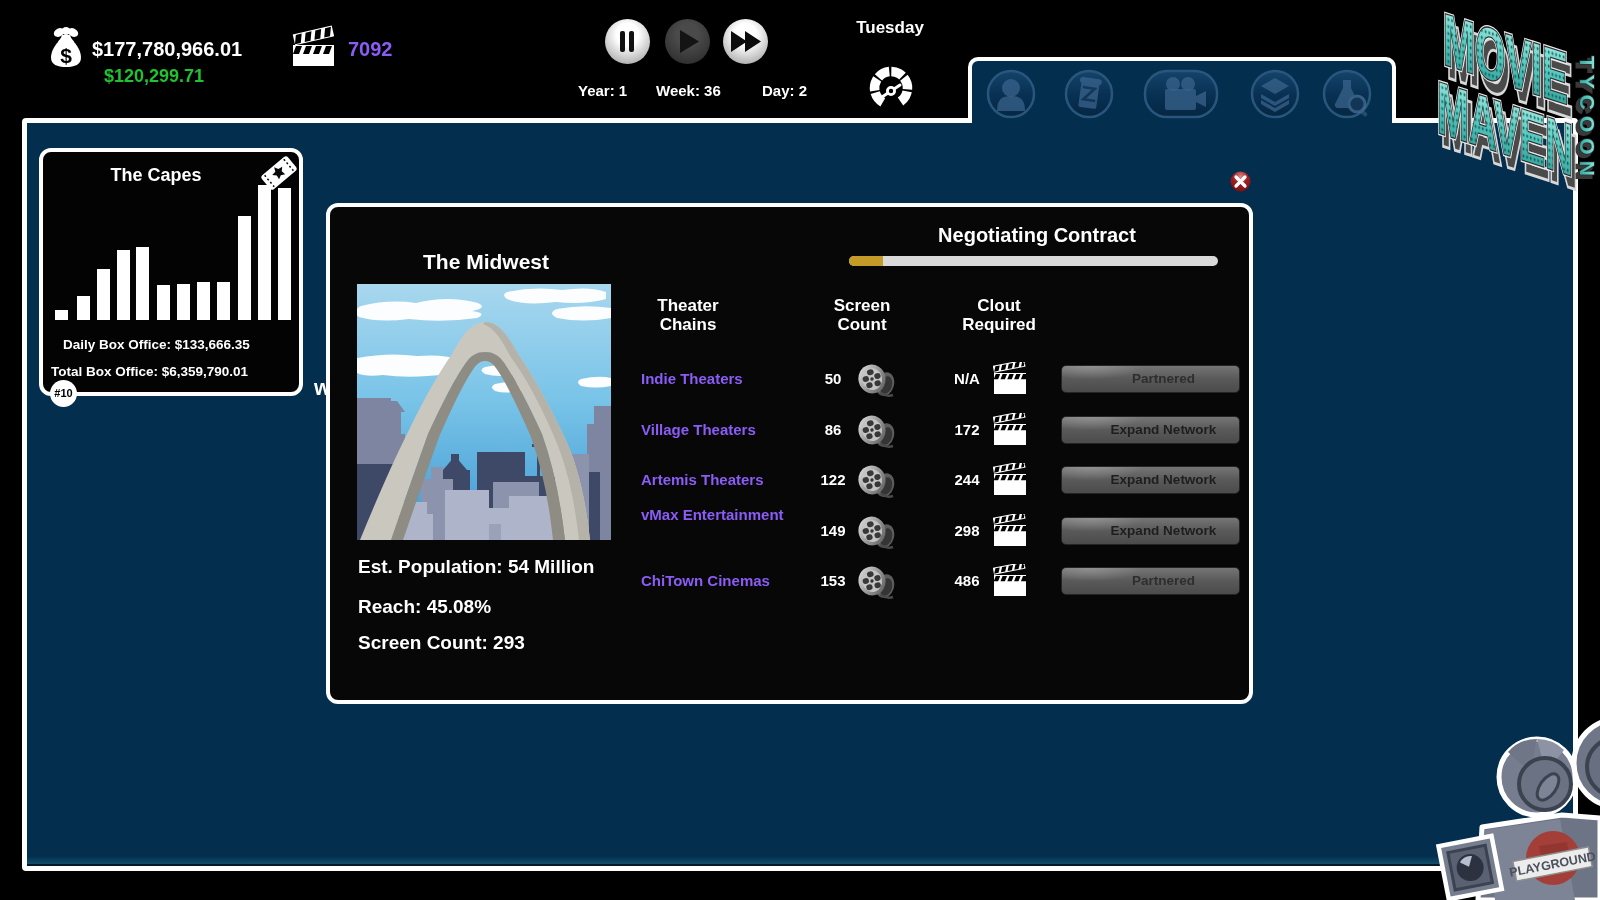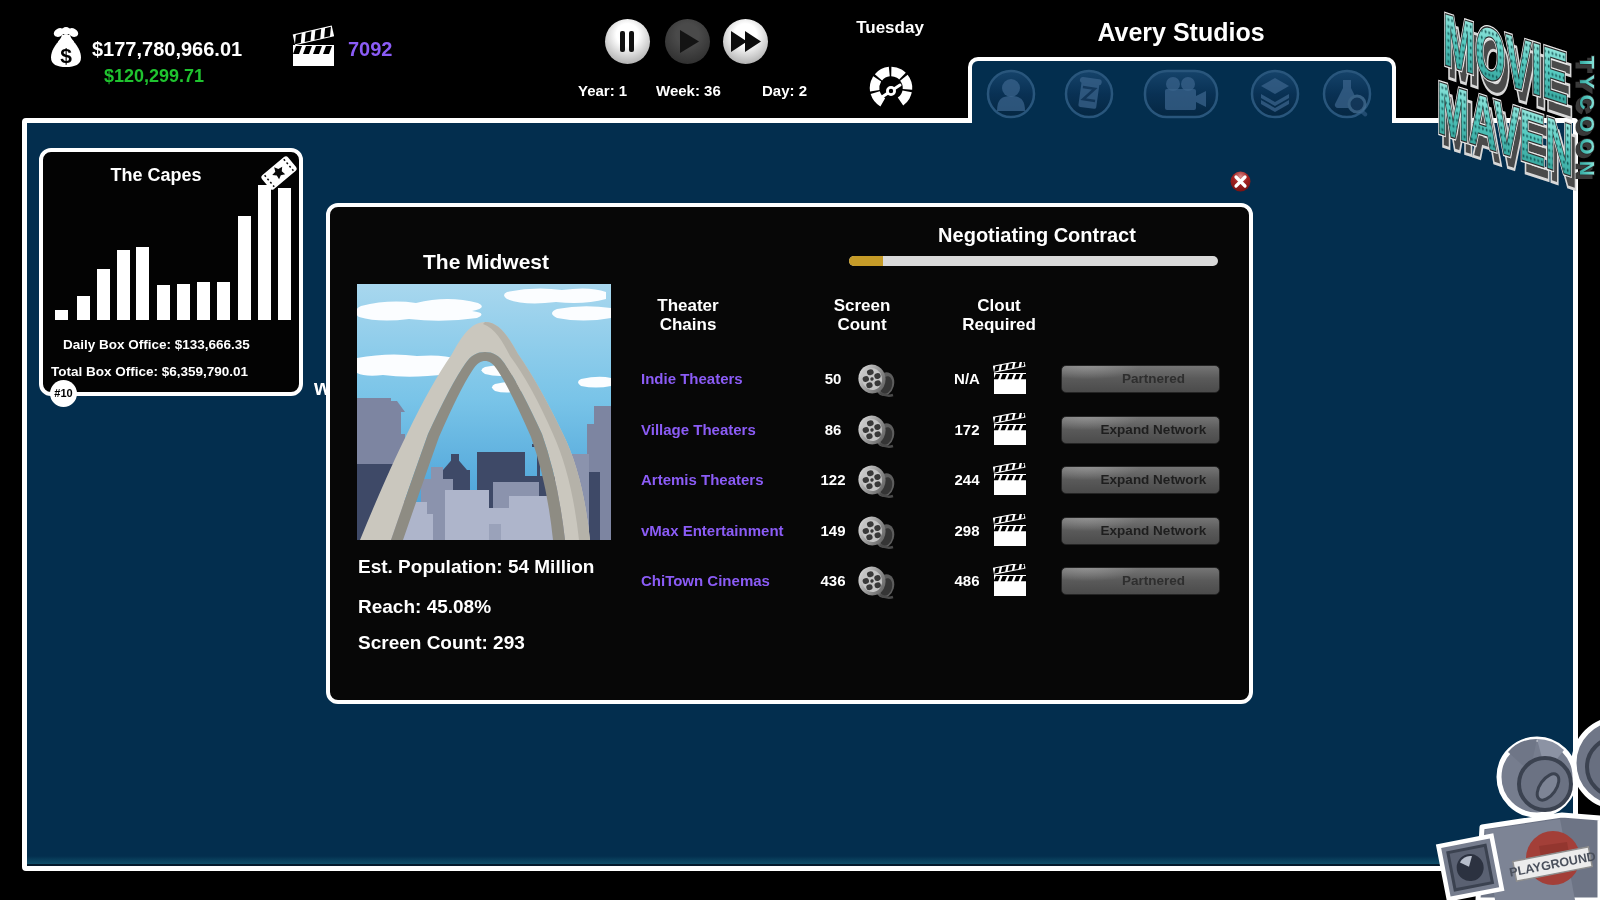--- a/index.html
+++ b/index.html
@@ -29,21 +29,21 @@
 .wfrag{left:314px;top:375px;color:#fff;font-size:22px;font-weight:bold;}
 
 #dialog{left:326px;top:203px;width:927px;height:501px;background:#070707;border:4px solid #fff;border-radius:12px;}
 .mid-title{left:386px;top:250px;width:200px;text-align:center;color:#fff;font-size:21px;font-weight:bold;}
 .neg-title{left:887px;top:224px;width:300px;text-align:center;color:#fff;font-size:20px;font-weight:bold;}
 #pbar{left:849px;top:256px;width:369px;height:10px;background:#d9d9d9;border-radius:5px;}
 #pfill{left:849px;top:256px;width:34px;height:10px;background:#c59b28;border-radius:5px 0 0 5px;}
 .hdr{color:#fff;font-size:17px;font-weight:bold;text-align:center;line-height:19px;}
 .rowlab{color:#8b5cf6;font-size:15px;font-weight:bold;}
 .rownum{color:#fff;font-size:15px;font-weight:bold;text-align:center;}
-.btn{left:1061px;width:159px;height:28px;border-radius:5px;border:1px solid #242424;
+.btn{left:1061px;width:179px;height:28px;border-radius:5px;border:1px solid #242424;
  background:radial-gradient(ellipse 90px 26px at 16% -8%, rgba(175,175,175,.55) 0%, rgba(175,175,175,0) 60%),
   linear-gradient(#757575,#5a5a5a 48%,#4b4b4b);
  color:#1e1e1e;font-size:13.5px;font-weight:bold;text-align:center;line-height:26px;padding-left:26px;}
 .btn.partnered{color:#2e2e2e;}
 .stat{left:358px;color:#fff;font-size:19px;font-weight:bold;}
 </style>
 </head>
 <body>
 <div id="stage">
   <div class="abs" id="mainpanel"></div>
@@ -103,21 +103,20 @@
   <div class="abs tuesday">Tuesday</div>
 
   <svg class="abs" style="left:866px;top:64px" width="50" height="52" viewBox="0 0 50 52">
     <g fill="none" stroke="#fff" stroke-width="9.5">
       <circle cx="25" cy="24" r="16.5" stroke-dasharray="12.4 2 12.4 2 12.4 2 12.4 2 12.4 2 12.4 40" transform="rotate(120 25 24)"></circle>
     </g>
     <path d="M16,33 L34,21" stroke="#fff" stroke-width="3" stroke-linecap="round"></path>
     <circle cx="25" cy="27" r="3.6" fill="#000" stroke="#fff" stroke-width="2.8"></circle>
   </svg>
 
-  <div class="abs title">Avery Studios</div>
 
   <svg class="abs" style="left:985px;top:68px" width="400" height="54" viewBox="0 0 400 54">
     <defs>
       <linearGradient id="gloss" x1="0" y1="0" x2="0" y2="1">
         <stop offset="0" stop-color="#15436a"></stop>
           <stop offset="0.5" stop-color="#093154"></stop>
           <stop offset="1" stop-color="#052742"></stop>
       </linearGradient>
     </defs>
 
@@ -339,33 +338,33 @@
   <div class="abs rownum" style="left:803px;top:471px;width:60px;">122</div>
   <svg class="abs" style="left:858px;top:464px" width="42" height="34">
       <use href="#reelsym"></use>
     </svg>
   <div class="abs rownum" style="left:937px;top:471px;width:60px;">244</div>
   <svg class="abs" style="left:993px;top:463px" width="36" height="34">
       <use href="#clapsym"></use>
     </svg>
   <div class="abs btn" style="top:466px;">Expand Network</div>
 
-  <div class="abs rowlab" style="left:641px;top:522px;">vMax Entertainment</div>
+  <div class="abs rowlab" style="left:641px;top:506px;">vMax Entertainment</div>
   <div class="abs rownum" style="left:803px;top:522px;width:60px;">149</div>
   <svg class="abs" style="left:858px;top:515px" width="42" height="34">
       <use href="#reelsym"></use>
     </svg>
   <div class="abs rownum" style="left:937px;top:522px;width:60px;">298</div>
   <svg class="abs" style="left:993px;top:514px" width="36" height="34">
       <use href="#clapsym"></use>
     </svg>
   <div class="abs btn" style="top:517px;">Expand Network</div>
 
   <div class="abs rowlab" style="left:641px;top:572px;">ChiTown Cinemas</div>
-  <div class="abs rownum" style="left:803px;top:572px;width:60px;">436</div>
+  <div class="abs rownum" style="left:803px;top:572px;width:60px;">153</div>
   <svg class="abs" style="left:858px;top:565px" width="42" height="34">
       <use href="#reelsym"></use>
     </svg>
   <div class="abs rownum" style="left:937px;top:572px;width:60px;">486</div>
   <svg class="abs" style="left:993px;top:564px" width="36" height="34">
       <use href="#clapsym"></use>
     </svg>
   <div class="abs btn partnered" style="top:567px;">Partnered</div>
 
   <div class="abs" style="left:1578px;top:0;width:22px;height:900px;background:#000;"></div>

